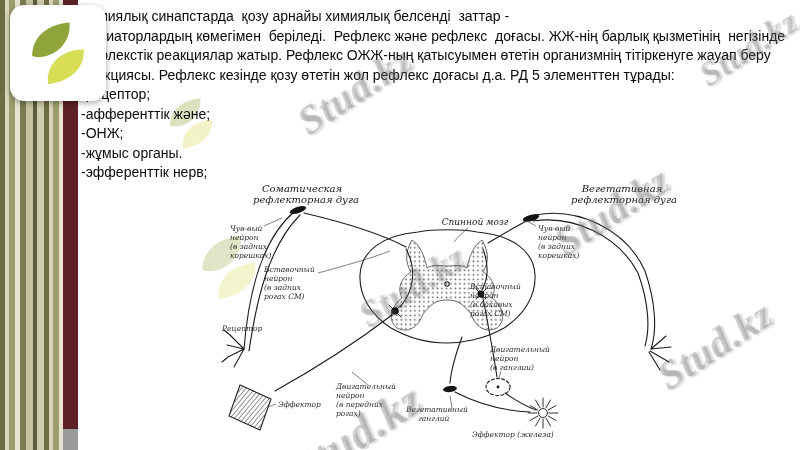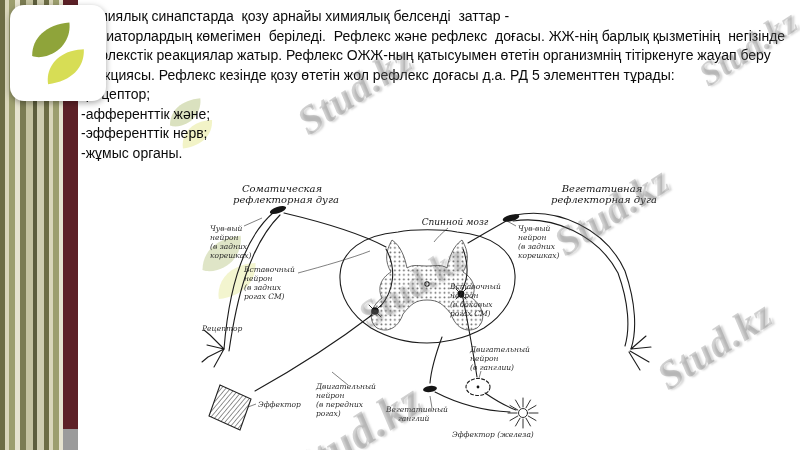--- a/index.html
+++ b/index.html
@@ -34,21 +34,21 @@
       letter-spacing:1px;text-shadow:2px 2px 2px rgba(90,90,90,.25);white-space:nowrap;
       pointer-events:none;}
   .wm1{left:288px;top:105px;}
   .wm2{left:692px;top:62px;font-size:34px;}
   .wm3{left:545px;top:226px;}
   .wm4{left:350px;top:300px;font-size:37px;color:rgba(110,110,110,.26);}
   .wm5{left:648px;top:360px;}
   .wm6{left:280px;top:452px;font-size:46px;}
 
   
-  .diagram{position:absolute;left:200px;top:179px;width:456px;height:269px;z-index:2;}
+  .diagram{position:absolute;left:220px;top:179px;width:456px;height:269px;z-index:2;}
   .dl{font:italic 7.5px "DejaVu Serif",serif;fill:#2b2b2b;}
   .dt{font:italic 10px "DejaVu Serif",serif;fill:#161616;}
   .dt2{font:italic 9px "DejaVu Serif",serif;fill:#161616;}
 </style>
 </head>
 <body>
 
 <svg style="position:absolute;width:0;height:0" aria-hidden="true">
   <defs>
     <symbol id="butterfly" viewBox="0 0 100 100">
@@ -80,22 +80,23 @@
       </svg>
   </div>
 
   <div class="intro">
     <div>Химиялық синапстарда  қозу арнайы химиялық белсенді  заттар -</div>
     <div>медиаторлардың көмегімен  беріледі.  Рефлекс және рефлекс  доғасы. ЖЖ-нің барлық қызметінің  негізінде</div>
     <div>рефлекстік реакциялар жатыр. Рефлекс ОЖЖ-ның қатысуымен өтетін организмнің тітіркенуге жауап беру</div>
     <div>реакциясы. Рефлекс кезінде қозу өтетін жол рефлекс доғасы д.а. РД 5 элементтен тұрады:</div>
     <div>-рецептор;</div>
     <div>-афференттік және;</div>
+    <div>-ОНЖ;</div>
+    <div>-жұмыс органы.</div>
     <div>-эфференттік нерв;</div>
-    <div>-жұмыс органы.</div>
   </div>
 
   <span class="wm wm1">Stud.kz</span>
   <span class="wm wm2">Stud.kz</span>
   <span class="wm wm3">Stud.kz</span>
   <span class="wm wm4">Stud.kz</span>
   <span class="wm wm5">Stud.kz</span>
   <span class="wm wm6">Stud.kz</span>
 
   <div class="diagram">

